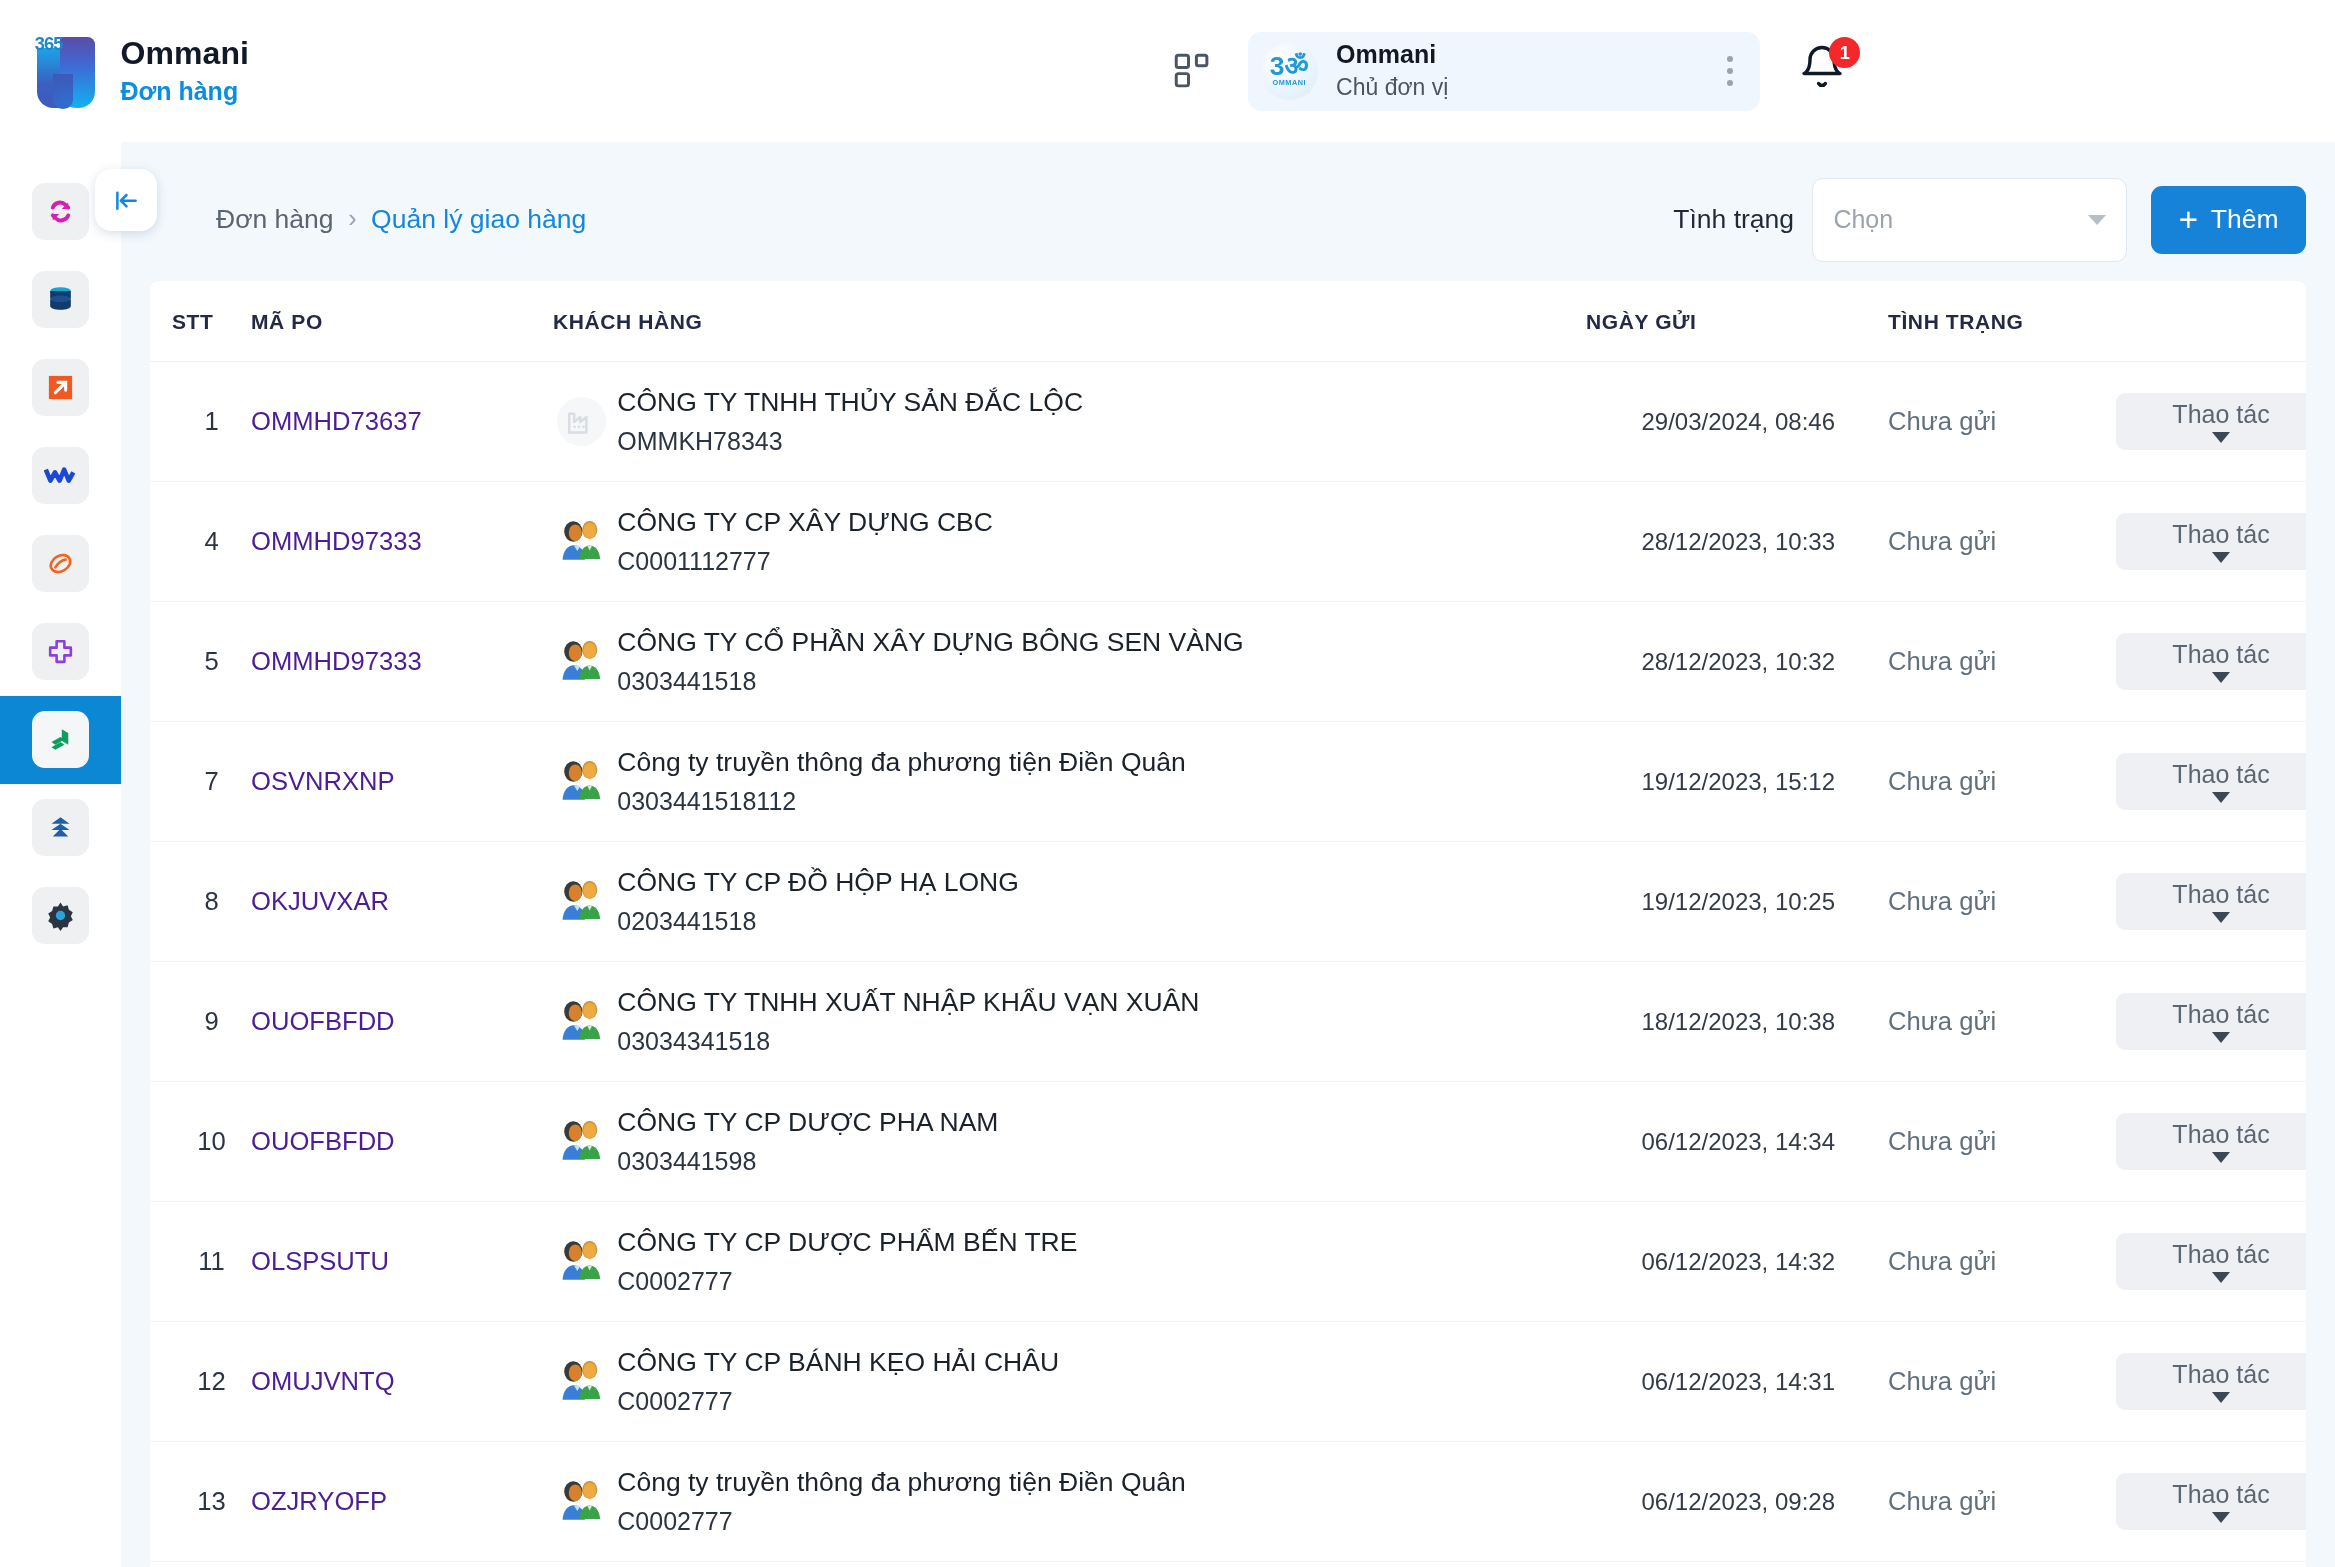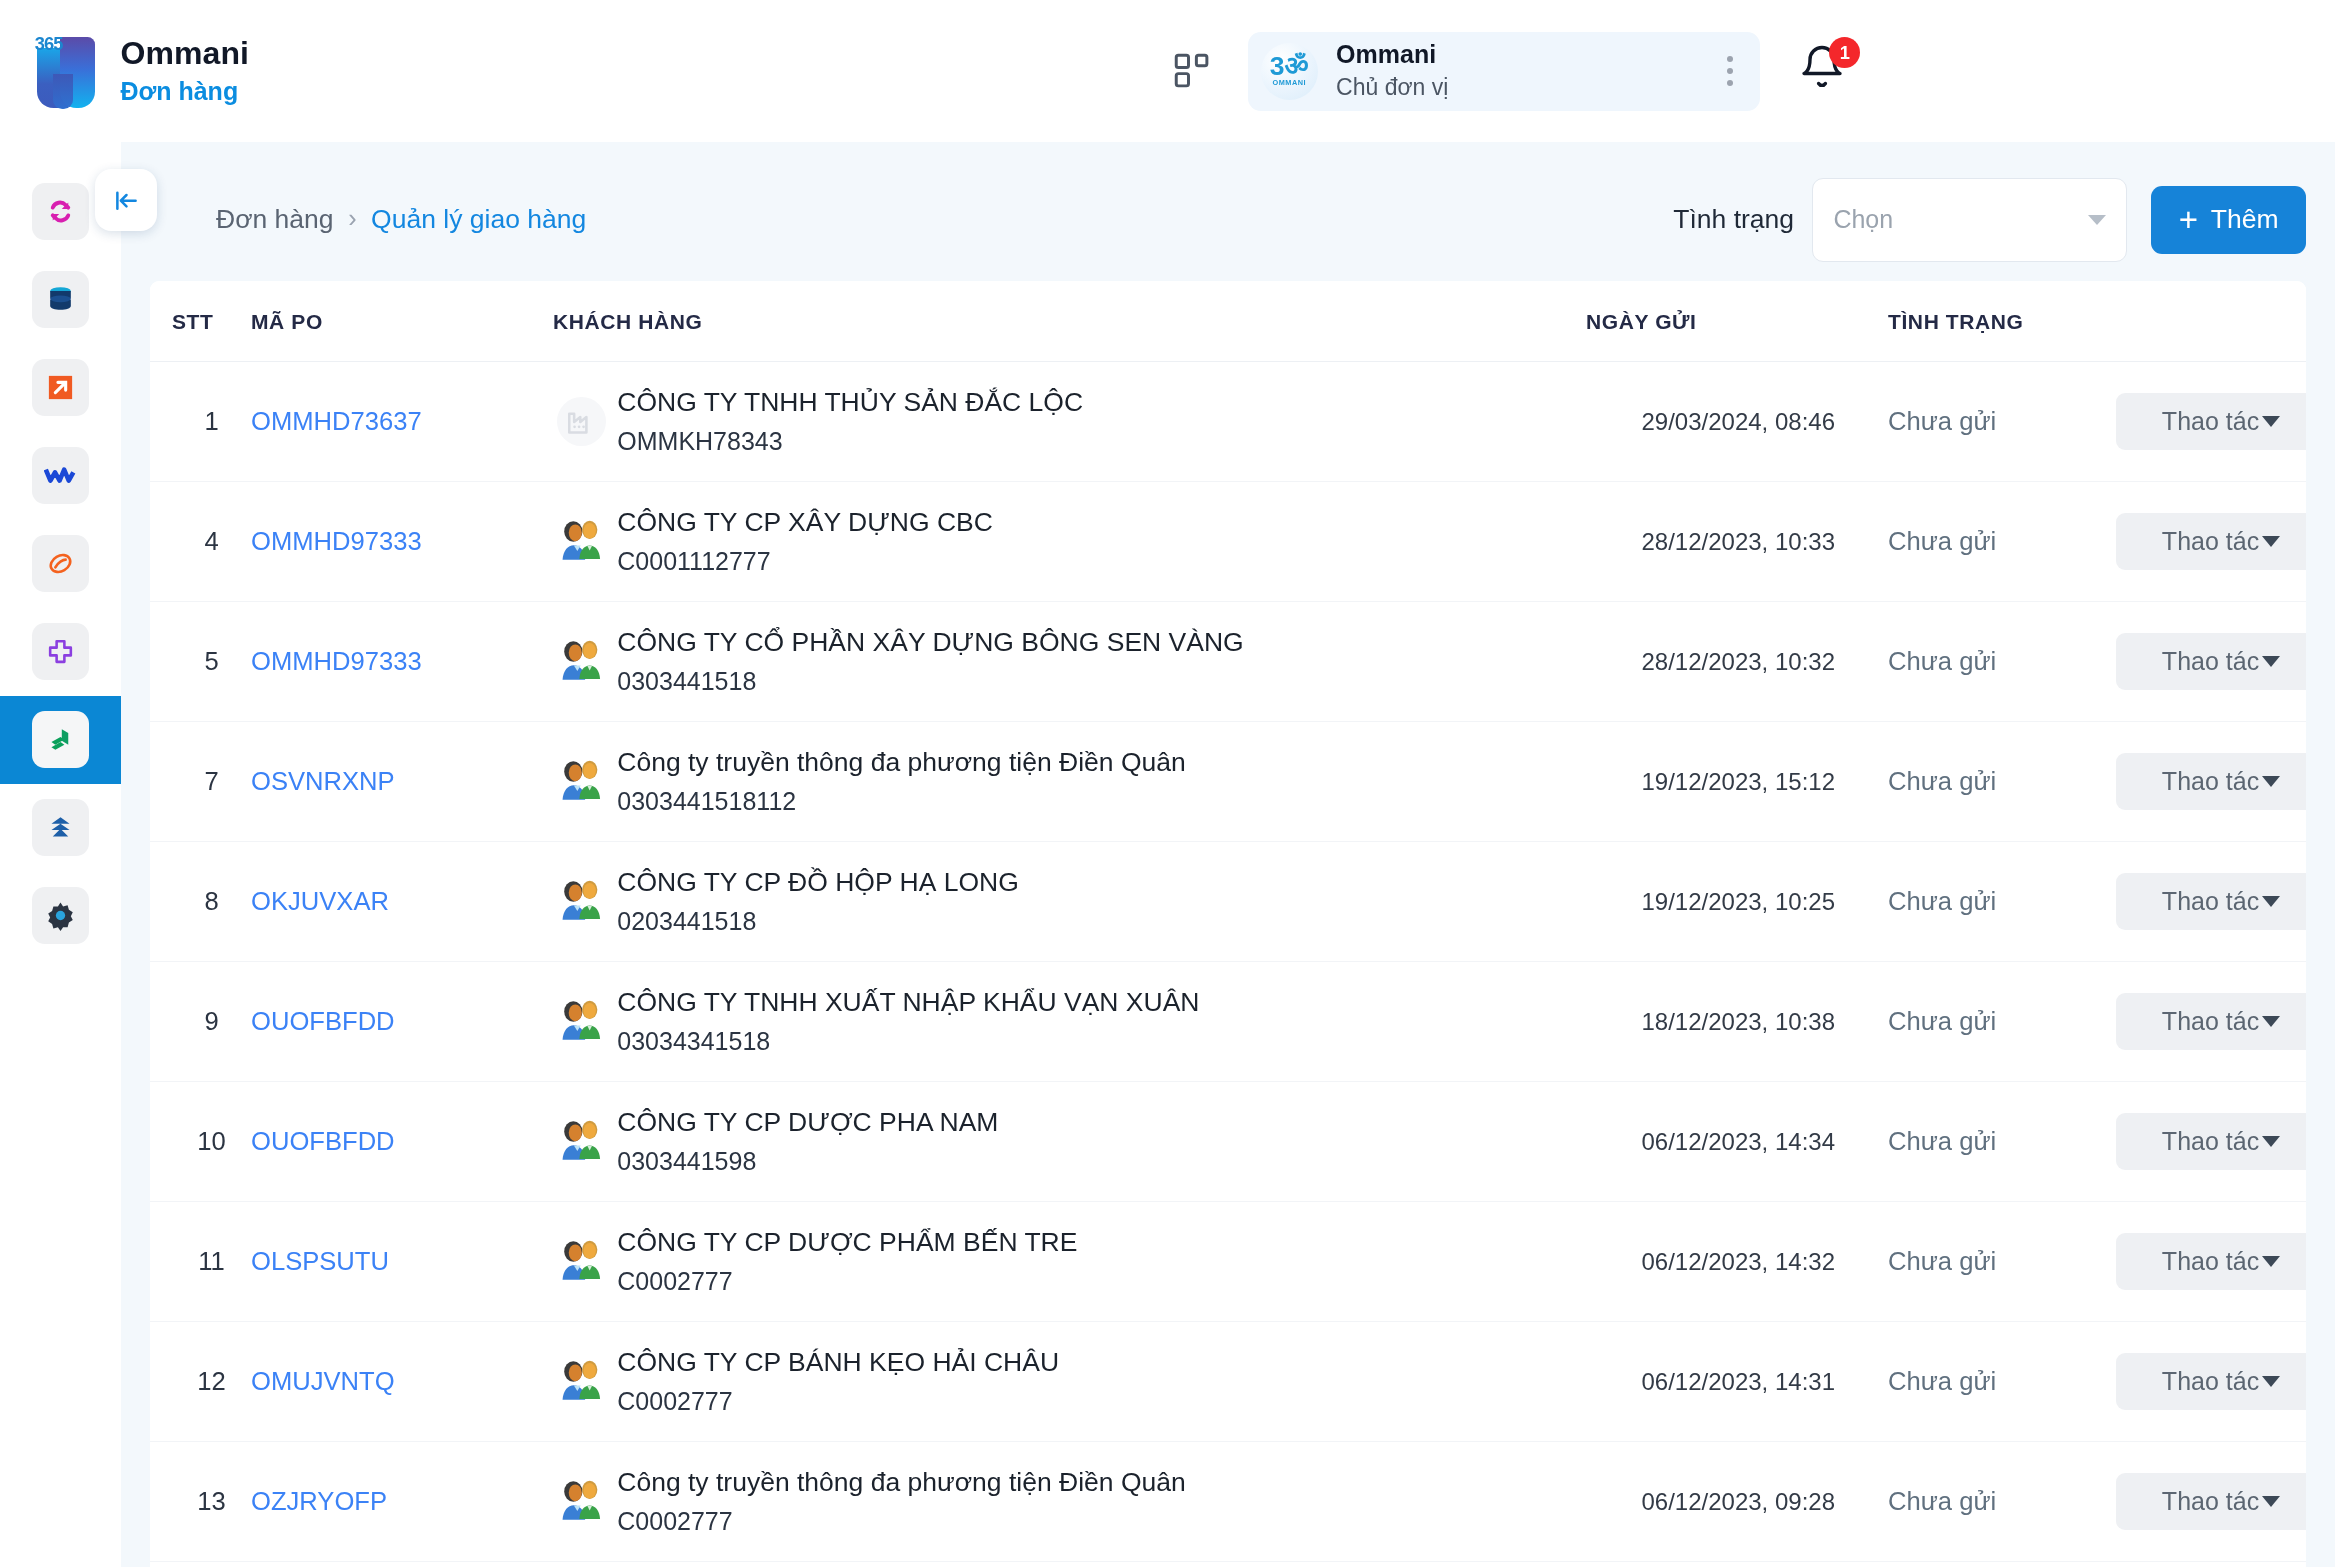--- a/index.html
+++ b/index.html
@@ -208,39 +208,39 @@
     vertical-align: middle; background: #fff;
   }
   .col-stt   { width: 101px; padding-left: 22px !important; }
   .col-po    { width: 302px; }
   .col-cust  { width: 1033px; }
   .col-date  { width: 302px; }
   .col-stat  { width: 228px; }
   .col-act   { width: 274px; }
 
   .cell-stt { font-size: 25.6px; color: #2b3442; text-align: center; }
-  .cell-po  { font-size: 25.6px; color: #3b82f6; }
+  .cell-po  { font-size: 25.6px; color: #4c1d95; }
   .cell-date{ font-size: 24px; color: #333b47; text-align: right; padding-right: 53px !important; }
   .cell-stat{ font-size: 25.6px; color: #60707f; }
 
   .cust { display: flex; align-items: center; }
   .cust-av {
     width: 57px; height: 57px; flex: 0 0 auto; margin-right: 7.3px;
     display: flex; align-items: center; justify-content: center;
   }
   .cust-txt { min-width: 0; }
   .cust-name { font-size: 26.5px; color: #1b222c; line-height: 1.28; white-space: nowrap; }
   .cust-code { font-size: 25px; color: #2b3442; line-height: 1.3; margin-top: 4.6px; }
 
   .act-btn {
     background: #eef0f3; border: 0; border-radius: 9.1px;
     height: 57px; width: 210px;
     font-size: 25px; color: #5c6672; font-family: inherit;
     cursor: pointer; display: flex; align-items: center;
-    justify-content: center; gap: 3px;
+    justify-content: center; gap: 3px; flex-direction: column;
   }
   .act-chev {
     width: 0; height: 0;
     border-left: 9.1px solid transparent; border-right: 9.1px solid transparent;
     border-top: 11px solid #3c4856;
   }
 
   th.h-stt  { padding-left: 22px !important; text-align: center; }
   th.h-date { text-align: right; padding-right: 53px !important; }
 </style>

